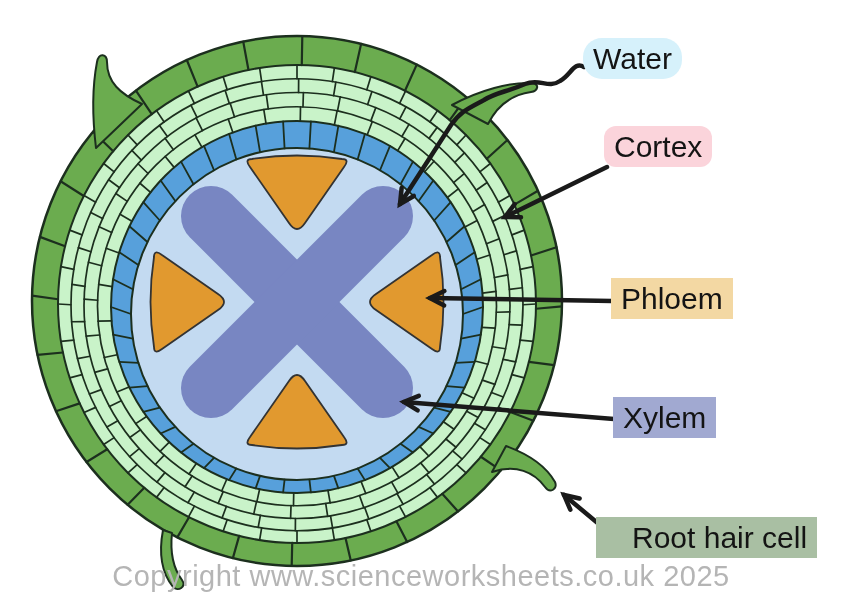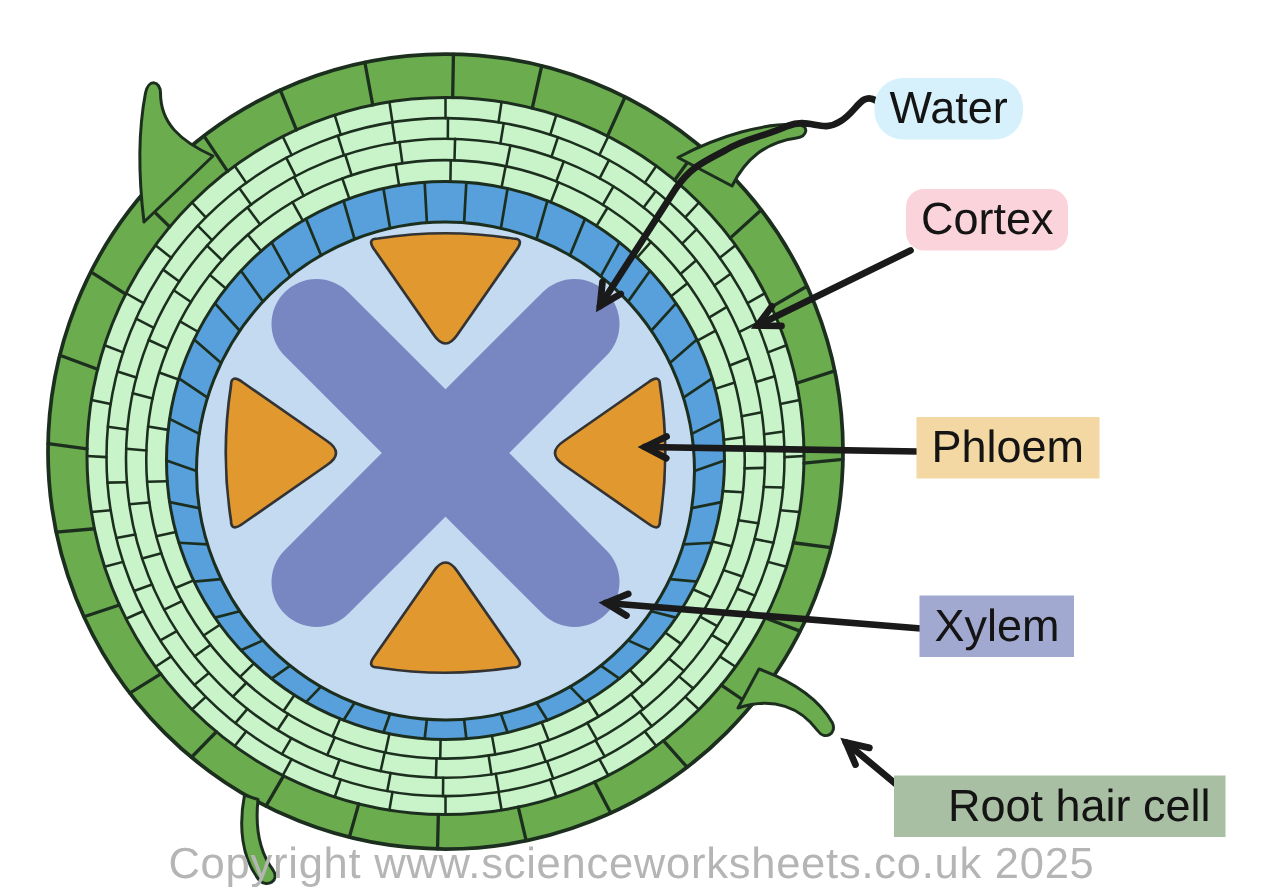--- a/index.html
+++ b/index.html
@@ -5,21 +5,21 @@
   html,body{margin:0;padding:0;background:#fff;}
   .page{
     position:relative;width:842px;height:596px;background:#ffffff;overflow:hidden;
     font-family:"Liberation Sans", sans-serif;
   }
   .page svg{position:absolute;left:0;top:0;}
   .label{
     position:absolute;font-size:30px;line-height:37px;padding:2px 10px;
     color:#141414;white-space:nowrap;
   }
-  #lbl-water{left:583px;top:52px;border-radius:19px;}
+  #lbl-water{left:583px;top:38px;border-radius:19px;}
   #lbl-cortex{left:604px;top:126px;border-radius:12px;}
   #lbl-phloem{left:611px;top:278px;}
   #lbl-xylem{left:613px;top:397px;}
   #lbl-roothair{left:596px;top:517px;padding-left:36px;}
   .copyright{
     position:absolute;left:0;top:560px;width:842px;text-align:center;
     font-size:29px;color:#b5b5b5;letter-spacing:0.5px;
   }
 </style>
 </head>

